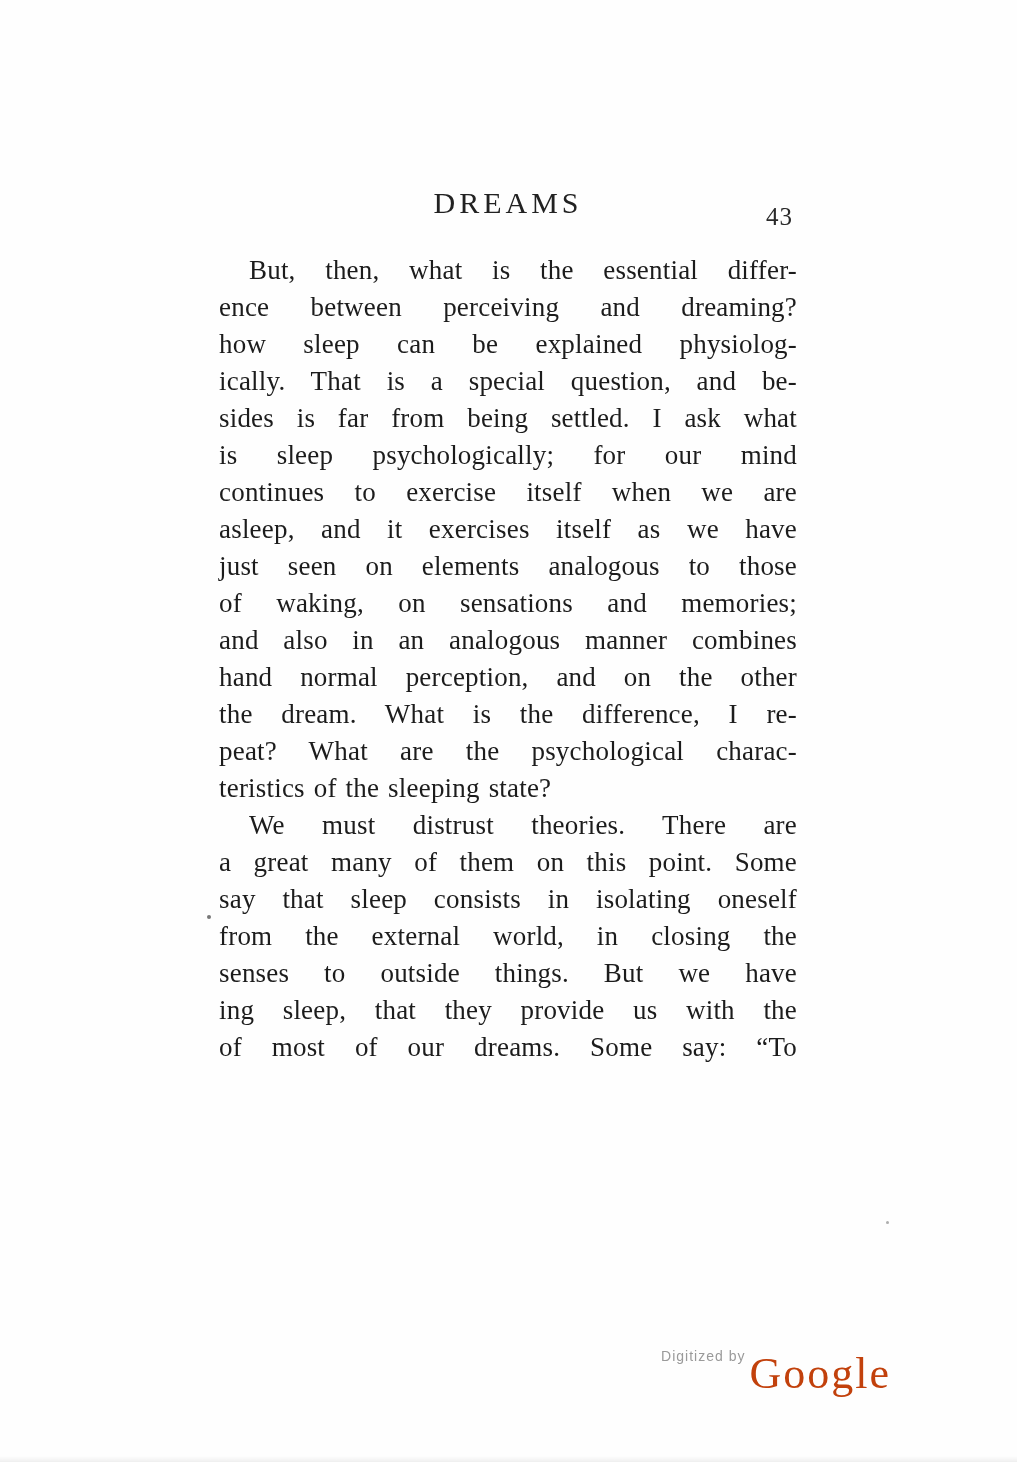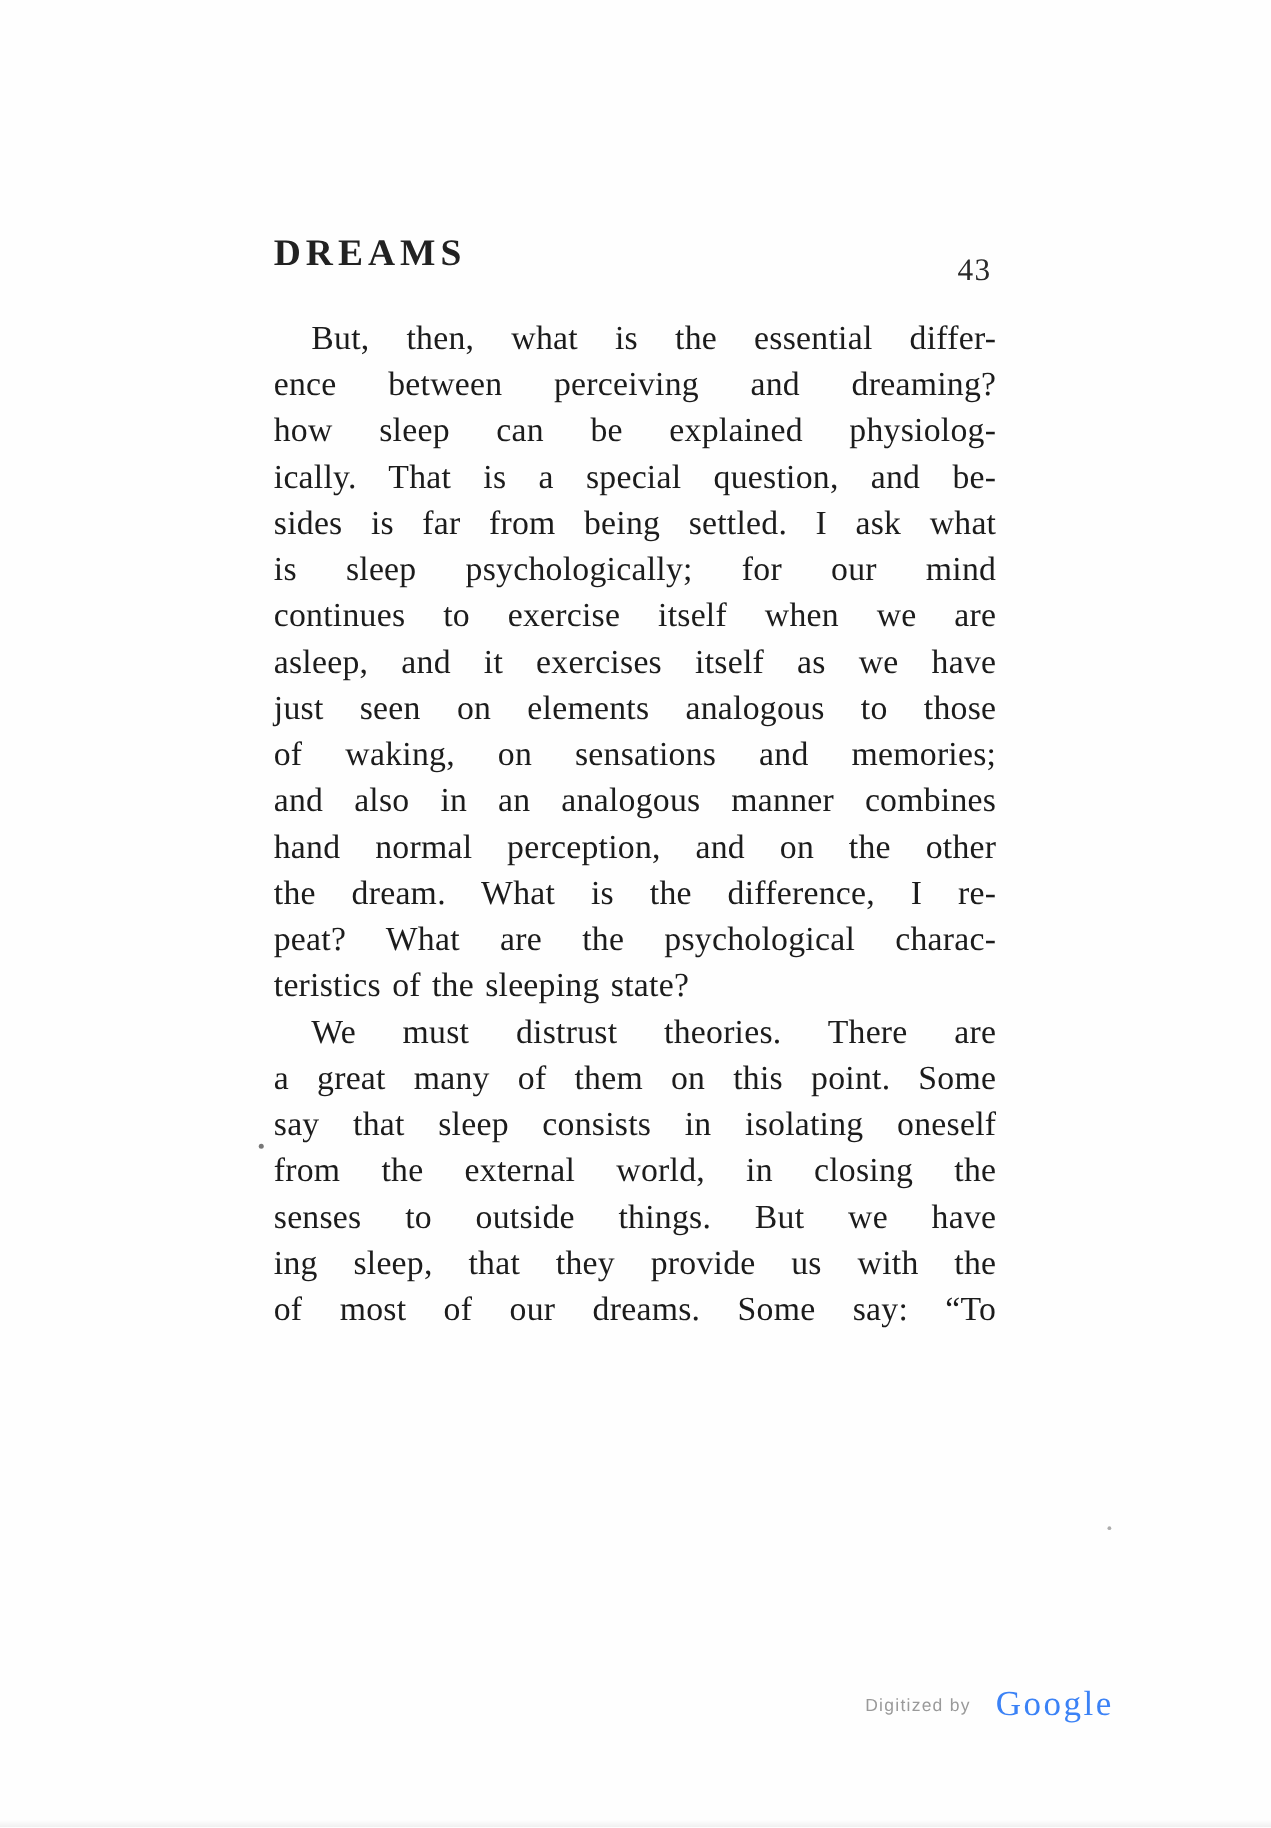--- a/index.html
+++ b/index.html
@@ -37,22 +37,23 @@
 
   .page-header {
     position: relative;
     width: 100%;
     height: 44px;
     margin-bottom: 22px;
   }
 
   .page-title {
     display: block;
+    text-align: center;
     font-size: 30px;
-    font-weight: 700;
+    font-weight: 400;
     letter-spacing: 4px;
     color: #222222;
     font-family: "Liberation Serif", "DejaVu Serif", serif;
   }
 
   .page-number {
     position: absolute;
     right: 4px;
     top: 17px;
     font-size: 25px;
@@ -90,36 +91,36 @@
     border-radius: 50%;
   }
   .speck-a { left: 207px; top: 915px; width: 4px; height: 4px; }
   .speck-b { left: 886px; top: 1221px; width: 3px; height: 3px; opacity: .6; }
 
   .watermark {
     position: absolute;
     right: 126px;
     top: 1348px;
     display: flex;
-    align-items: center;
-    gap: 20px;
+    align-items: flex-start;
+    gap: 4px;
     user-select: none;
   }
 
   .wm-prefix {
     font-family: "Liberation Sans", "DejaVu Sans", sans-serif;
     font-size: 14px;
     color: #9a9a9a;
     letter-spacing: 1px;
   }
 
   .wm-brand {
     font-family: "Liberation Serif", "DejaVu Serif", serif;
-    font-size: 28px;
-    color: #3b82f6;
+    font-size: 44px;
+    color: #c2410c;
     letter-spacing: 2px;
     font-weight: 400;
   }
 </style>
 </head>
 <body>
 
 <div class="scan-page">
 
   <div class="text-column">

